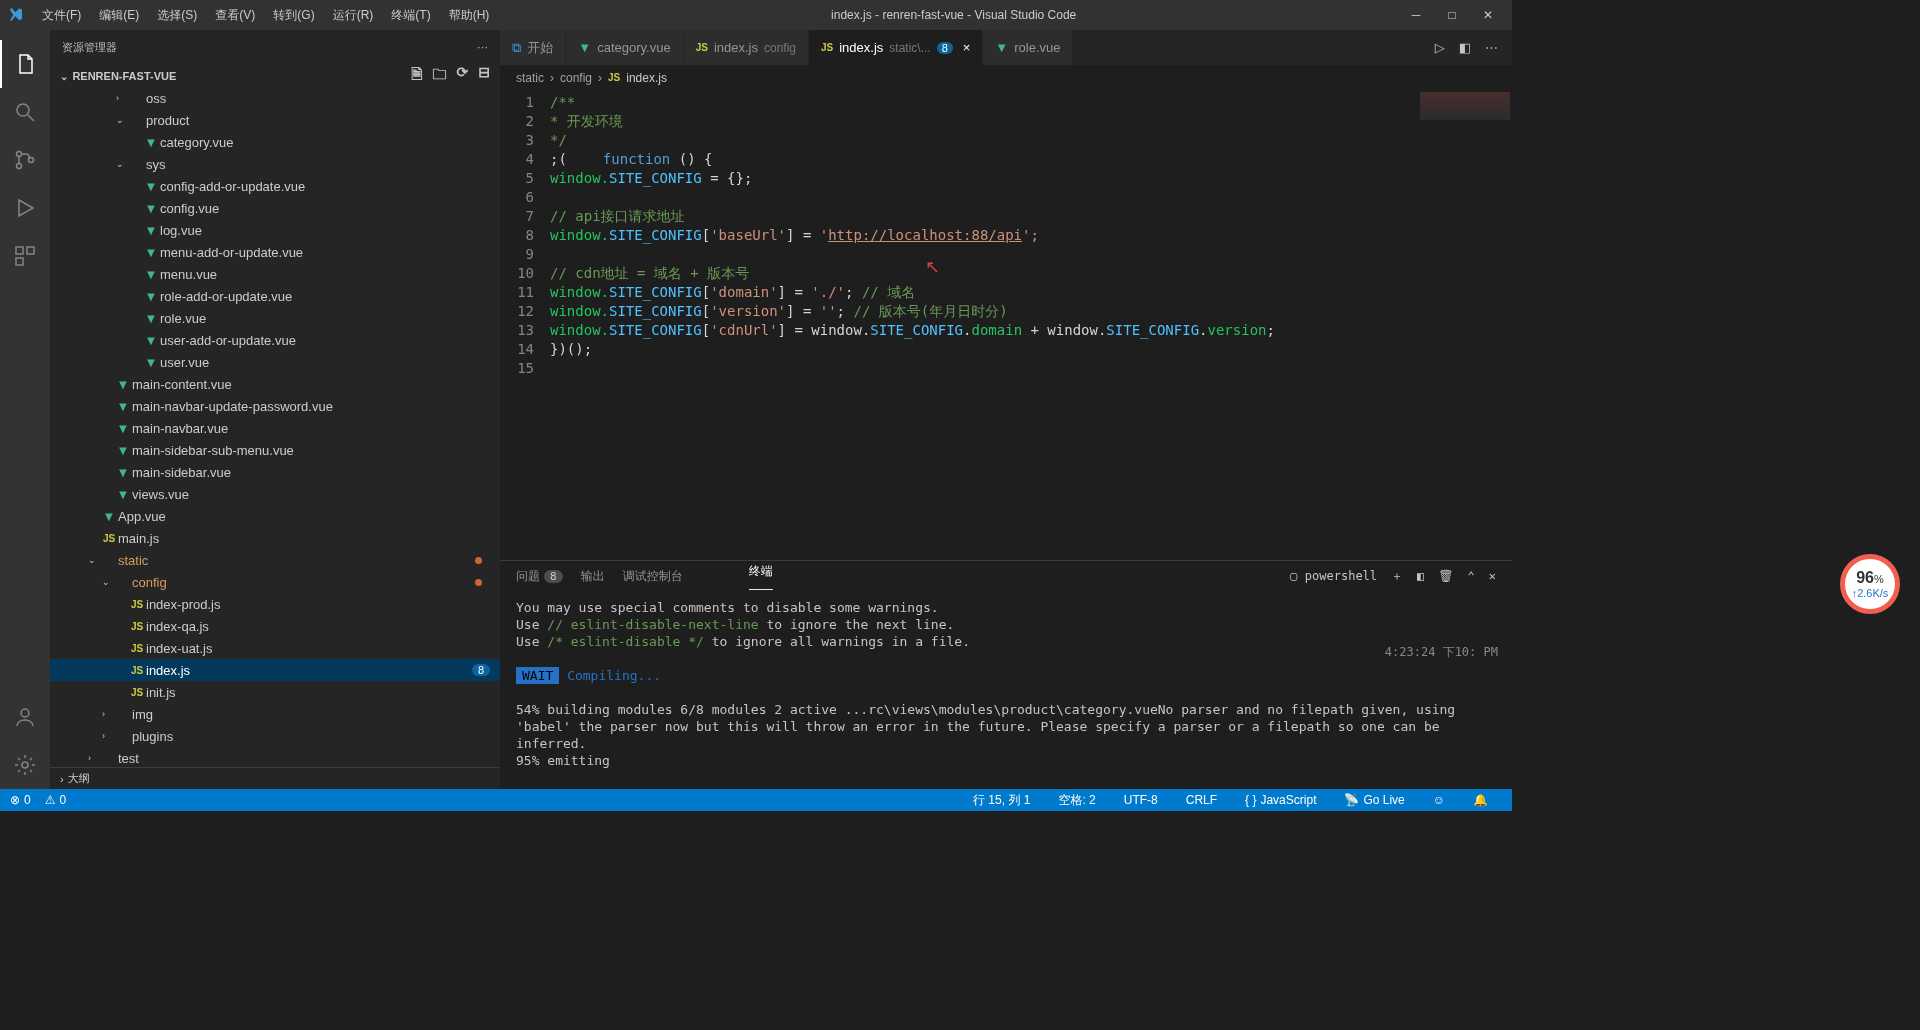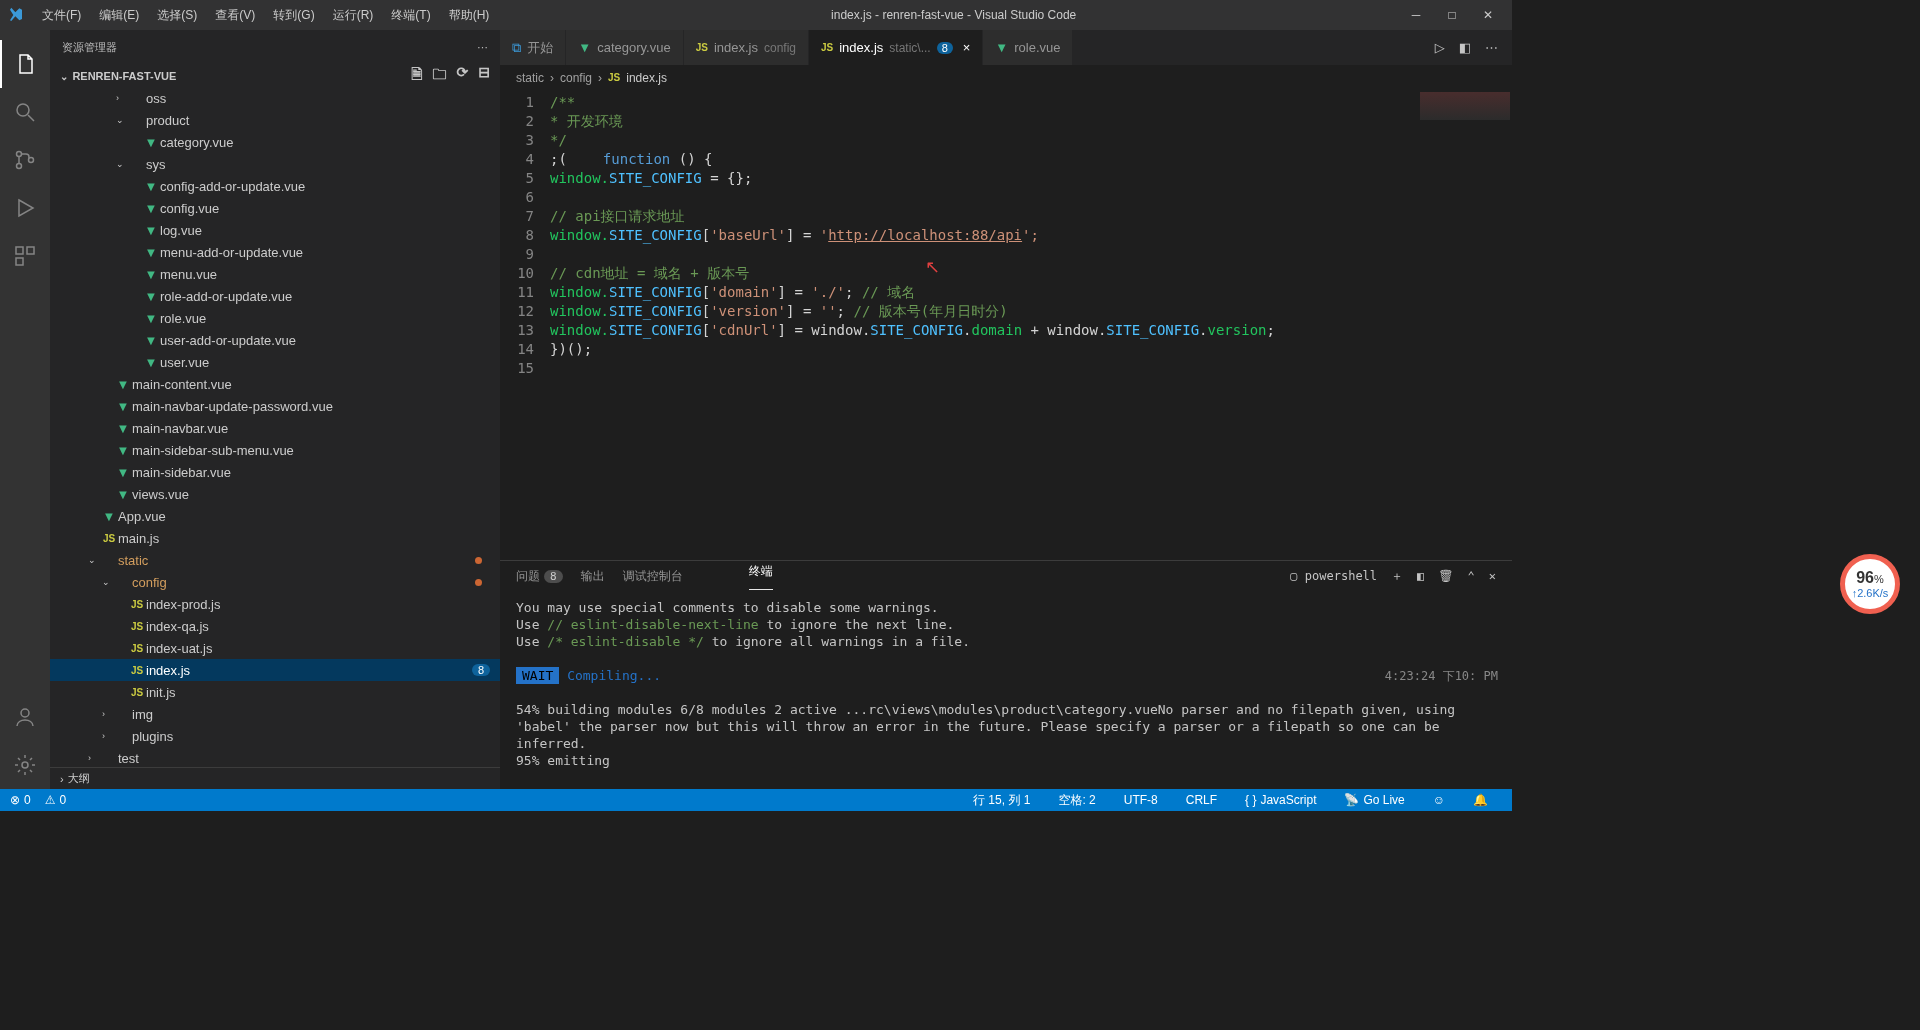--- a/index.html
+++ b/index.html
@@ -227,21 +227,21 @@
   padding: 0 6px; font-size: 11px; margin-left: 4px;
 }
 .panel-tabs .right { margin-left: auto; display: flex; align-items: center; gap: 14px; color: #c5c5c5; }
 .panel-body { flex: 1; padding: 8px 16px; font-size: 13px; line-height: 17px; overflow: hidden; }
 .panel-body .t-warn { color: #6a9955; }
 .panel-body .t-wait {
   background: #2472c8; color: #000; padding: 1px 6px;
 }
 .panel-body .t-compile { color: #2472c8; }
 .panel-body .t-dim { color: #c5c5c5; }
-.panel-time { position: absolute; right: 14px; bottom: 104px; color: #888; font-size: 12px; }
+.panel-time { position: absolute; right: 14px; bottom: 128px; color: #888; font-size: 12px; }
 
 .status-bar {
   height: 22px;
   background: #007acc;
   display: flex;
   align-items: center;
   padding: 0 10px;
   font-size: 12px;
   color: #ffffff;
 }

